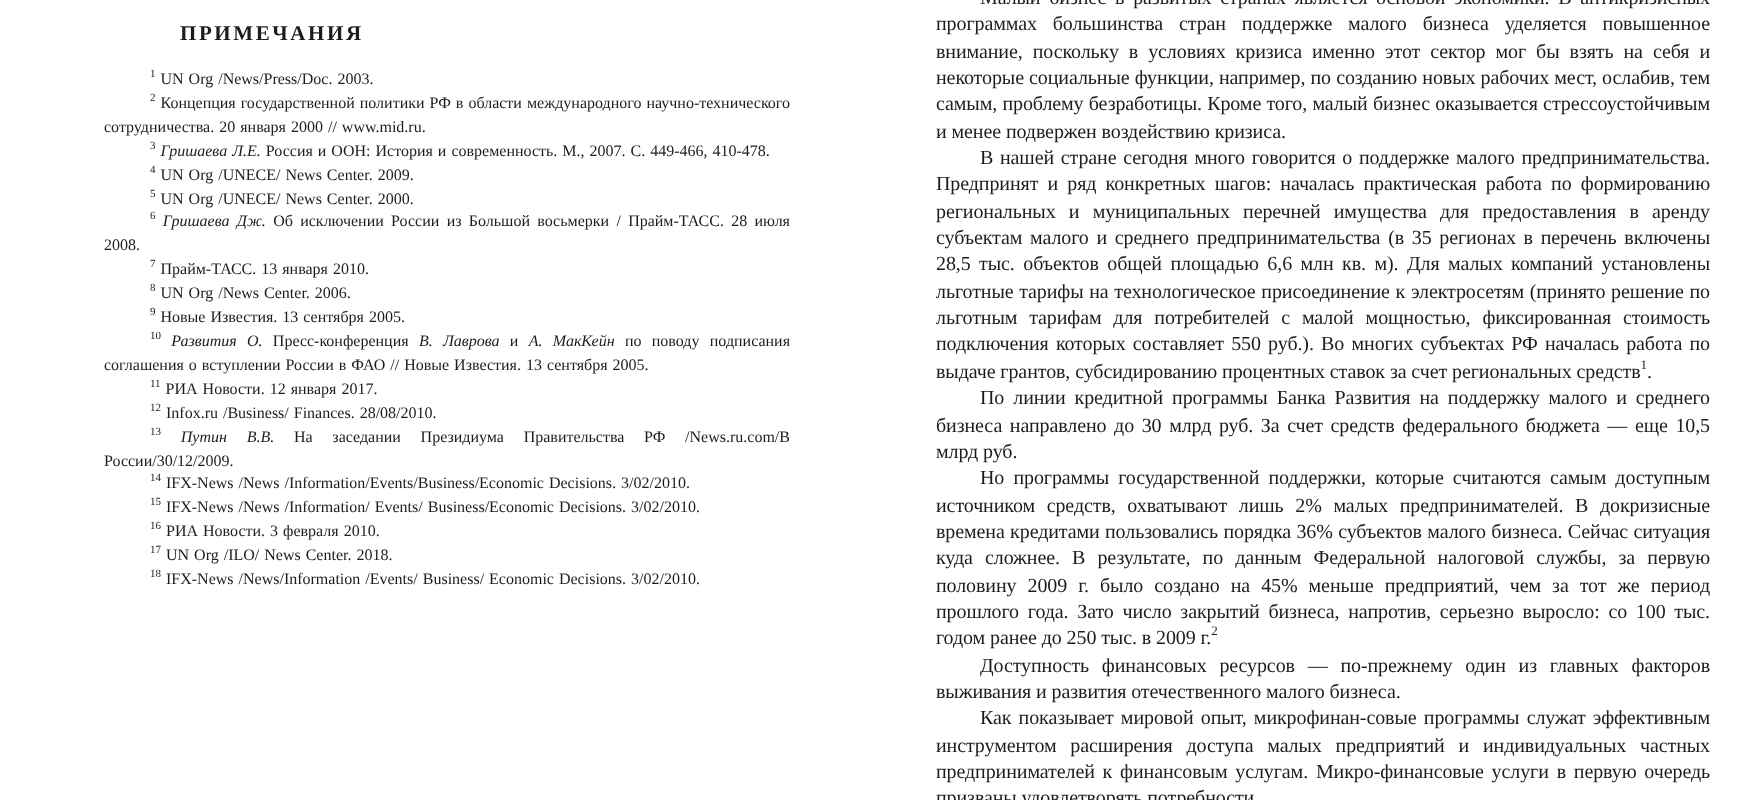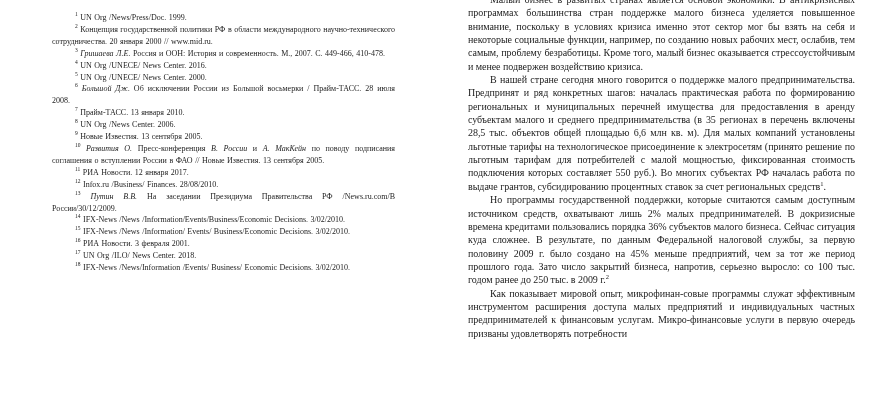--- a/index.html
+++ b/index.html
@@ -55,44 +55,47 @@
     line-height: 0;
     vertical-align: super;
   }
 </style>
 </head>
 <body>
 
 <div class="spread">
 
   <div class="page-left">
+    <h2 class="notes-title">ПРИМЕЧАНИЯ</h2>
     <div class="notes-list" id="notes-list">
-        <p class="note"><sup>1</sup> <span>UN Org /News/Press/Doc. 1999.</span></p>
+        <p class="note"><sup>1</sup> <span>UN Org /News/Press/Doc. 2003.</span></p>
         <p class="note"><sup>2</sup> <span>Концепция государственной политики РФ в области международного научно-технического сотрудничества. 20 января 2000 // www.mid.ru.</span></p>
         <p class="note"><sup>3</sup> <i>Гришаева Л.Е.</i><span> Россия и ООН: История и современность. М., 2007. С. 449-466, 410-478.</span></p>
-        <p class="note"><sup>4</sup> <span>UN Org /UNECE/ News Center. 2016.</span></p>
+        <p class="note"><sup>4</sup> <span>UN Org /UNECE/ News Center. 2009.</span></p>
         <p class="note"><sup>5</sup> <span>UN Org /UNECE/ News Center. 2000.</span></p>
-        <p class="note"><sup>6</sup> <i>Большой Дж.</i><span> Об исключении России из Большой восьмерки / Прайм-ТАСС. 28 июля 2008.</span></p>
+        <p class="note"><sup>6</sup> <i>Гришаева Дж.</i><span> Об исключении России из Большой восьмерки / Прайм-ТАСС. 28 июля 2008.</span></p>
         <p class="note"><sup>7</sup> <span>Прайм-ТАСС. 13 января 2010.</span></p>
         <p class="note"><sup>8</sup> <span>UN Org /News Center. 2006.</span></p>
         <p class="note"><sup>9</sup> <span>Новые Известия. 13 сентября 2005.</span></p>
-        <p class="note"><sup>10</sup> <i>Развития О.</i><span> Пресс-конференция </span><i>В. России</i><span> и </span><i>А. МакКейн</i><span> по поводу подписания соглашения о вступлении России в ФАО // Новые Известия. 13 сентября 2005.</span></p>
+        <p class="note"><sup>10</sup> <i>Развития О.</i><span> Пресс-конференция </span><i>В. Лаврова</i><span> и </span><i>А. МакКейн</i><span> по поводу подписания соглашения о вступлении России в ФАО // Новые Известия. 13 сентября 2005.</span></p>
         <p class="note"><sup>11</sup> <span>РИА Новости. 12 января 2017.</span></p>
         <p class="note"><sup>12</sup> <span>Infox.ru /Business/ Finances. 28/08/2010.</span></p>
         <p class="note"><sup>13</sup> <i>Путин В.В.</i><span> На заседании Президиума Правительства РФ /News.ru.com/В России/30/12/2009.</span></p>
         <p class="note"><sup>14</sup> <span>IFX-News /News /Information/Events/Business/Economic Decisions. 3/02/2010.</span></p>
         <p class="note"><sup>15</sup> <span>IFX-News /News /Information/ Events/ Business/Economic Decisions. 3/02/2010.</span></p>
-        <p class="note"><sup>16</sup> <span>РИА Новости. 3 февраля 2001.</span></p>
+        <p class="note"><sup>16</sup> <span>РИА Новости. 3 февраля 2010.</span></p>
         <p class="note"><sup>17</sup> <span>UN Org /ILO/ News Center. 2018.</span></p>
         <p class="note"><sup>18</sup> <span>IFX-News /News/Information /Events/ Business/ Economic Decisions. 3/02/2010.</span></p>
       </div>
   </div>
 
   <div class="page-right">
     <div id="paragraphs">
         <p class="para"><span>Малый бизнес в развитых странах является основой экономики. В антикризисных программах большинства стран поддержке малого бизнеса уделяется повышенное внимание, поскольку в условиях кризиса именно этот сектор мог бы взять на себя и некоторые социальные функции, например, по созданию новых рабочих мест, ослабив, тем самым, проблему безработицы. Кроме того, малый бизнес оказывается стрессоустойчивым и менее подвержен воздействию кризиса.</span></p>
         <p class="para"><span>В нашей стране сегодня много говорится о поддержке малого предпринимательства. Предпринят и ряд конкретных шагов: началась практическая работа по формированию региональных и муниципальных перечней имущества для предоставления в аренду субъектам малого и среднего предпринимательства (в 35 регионах в перечень включены 28,5 тыс. объектов общей площадью 6,6 млн кв. м). Для малых компаний установлены льготные тарифы на технологическое присоединение к электросетям (принято решение по льготным тарифам для потребителей с малой мощностью, фиксированная стоимость подключения которых составляет 550 руб.). Во многих субъектах РФ началась работа по выдаче грантов, субсидированию процентных ставок за счет региональных средств</span><sup>1</sup><span>.</span></p>
+        <p class="para"><span>По линии кредитной программы Банка Развития на поддержку малого и среднего бизнеса направлено до 30 млрд руб. За счет средств федерального бюджета — еще 10,5 млрд руб.</span></p>
         <p class="para"><span>Но программы государственной поддержки, которые считаются самым доступным источником средств, охватывают лишь 2% малых предпринимателей. В докризисные времена кредитами пользовались порядка 36% субъектов малого бизнеса. Сейчас ситуация куда сложнее. В результате, по данным Федеральной налоговой службы, за первую половину 2009 г. было создано на 45% меньше предприятий, чем за тот же период прошлого года. Зато число закрытий бизнеса, напротив, серьезно выросло: со 100 тыс. годом ранее до 250 тыс. в 2009 г.</span><sup>2</sup></p>
+        <p class="para"><span>Доступность финансовых ресурсов — по-прежнему один из главных факторов выживания и развития отечественного малого бизнеса.</span></p>
         <p class="para"><span>Как показывает мировой опыт, микрофинан-совые программы служат эффективным инструментом расширения доступа малых предприятий и индивидуальных частных предпринимателей к финансовым услугам. Микро-финансовые услуги в первую очередь призваны удовлетворять потребности</span></p>
       </div>
   </div>
 
 </div>
 
 </body></html>

